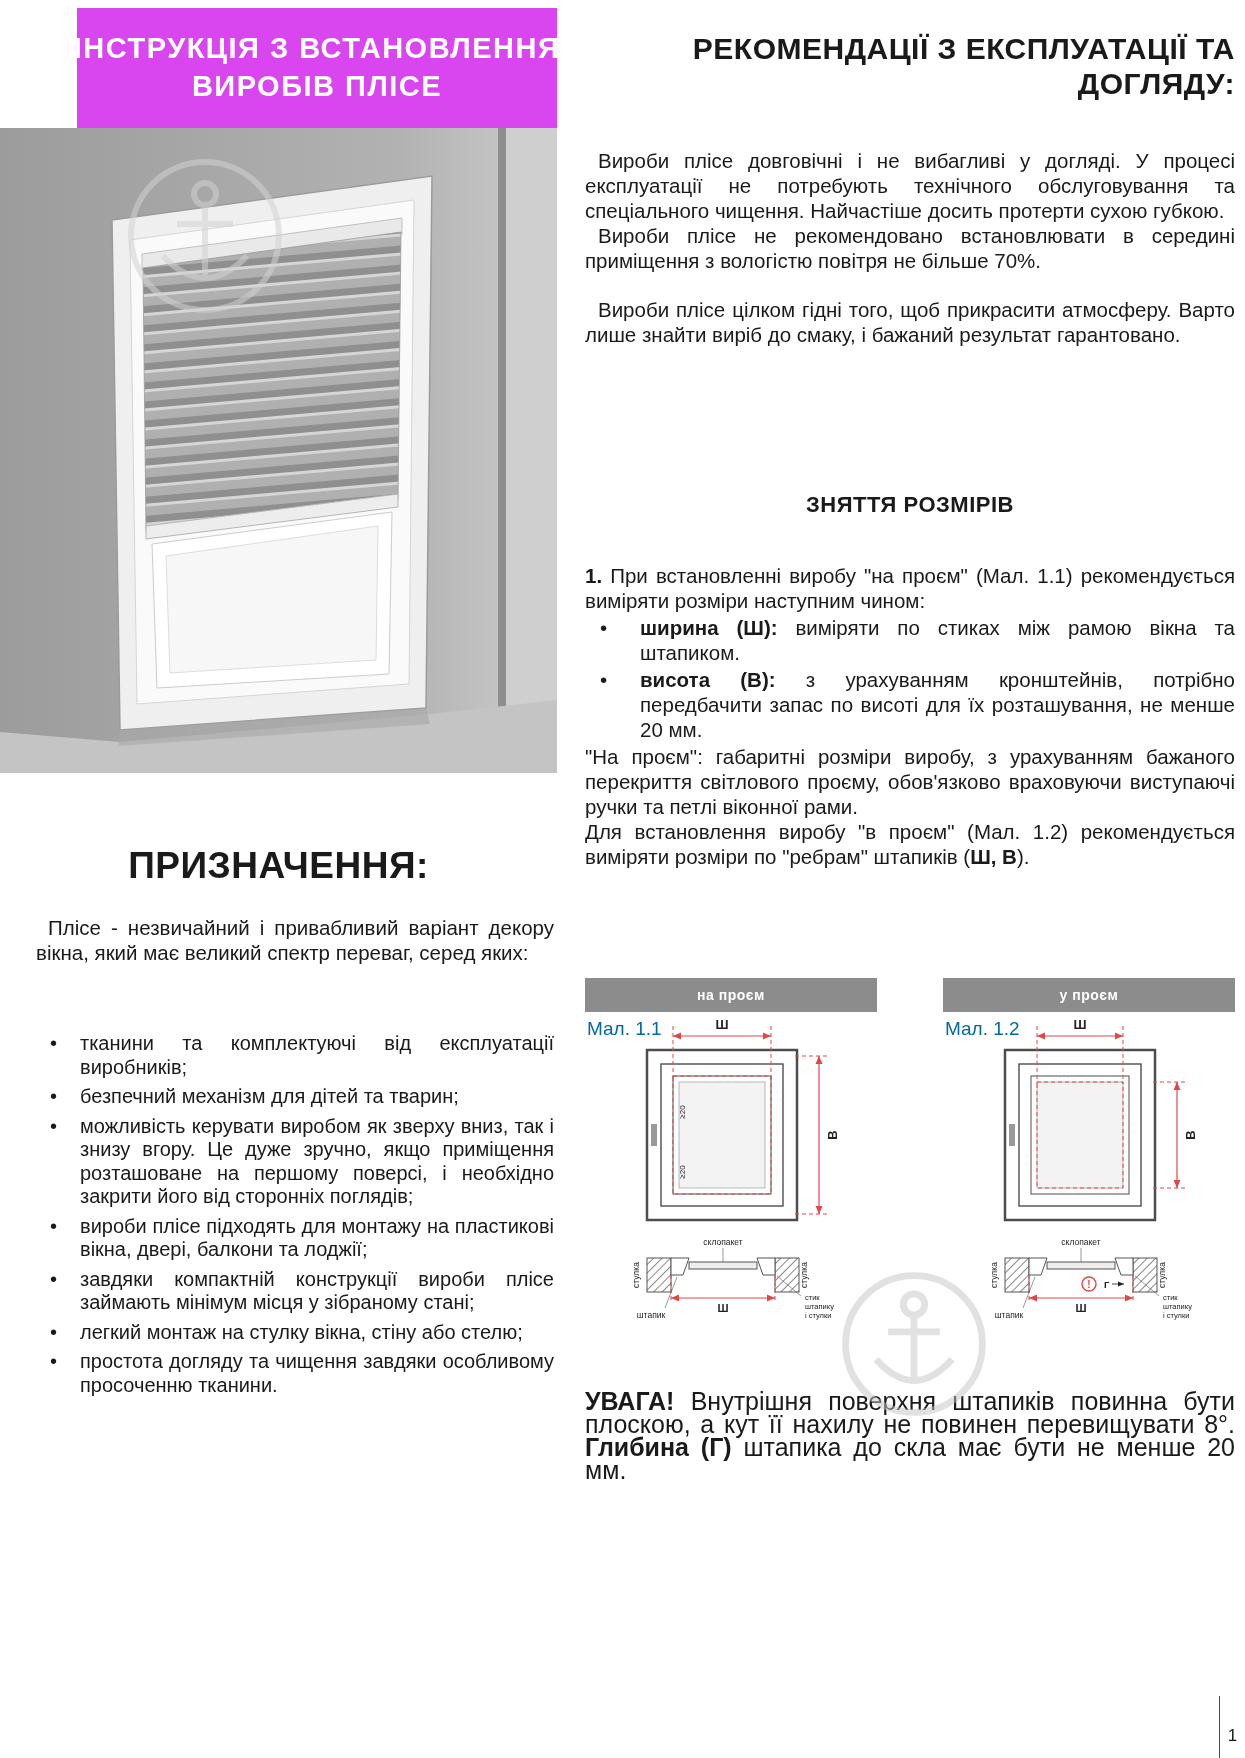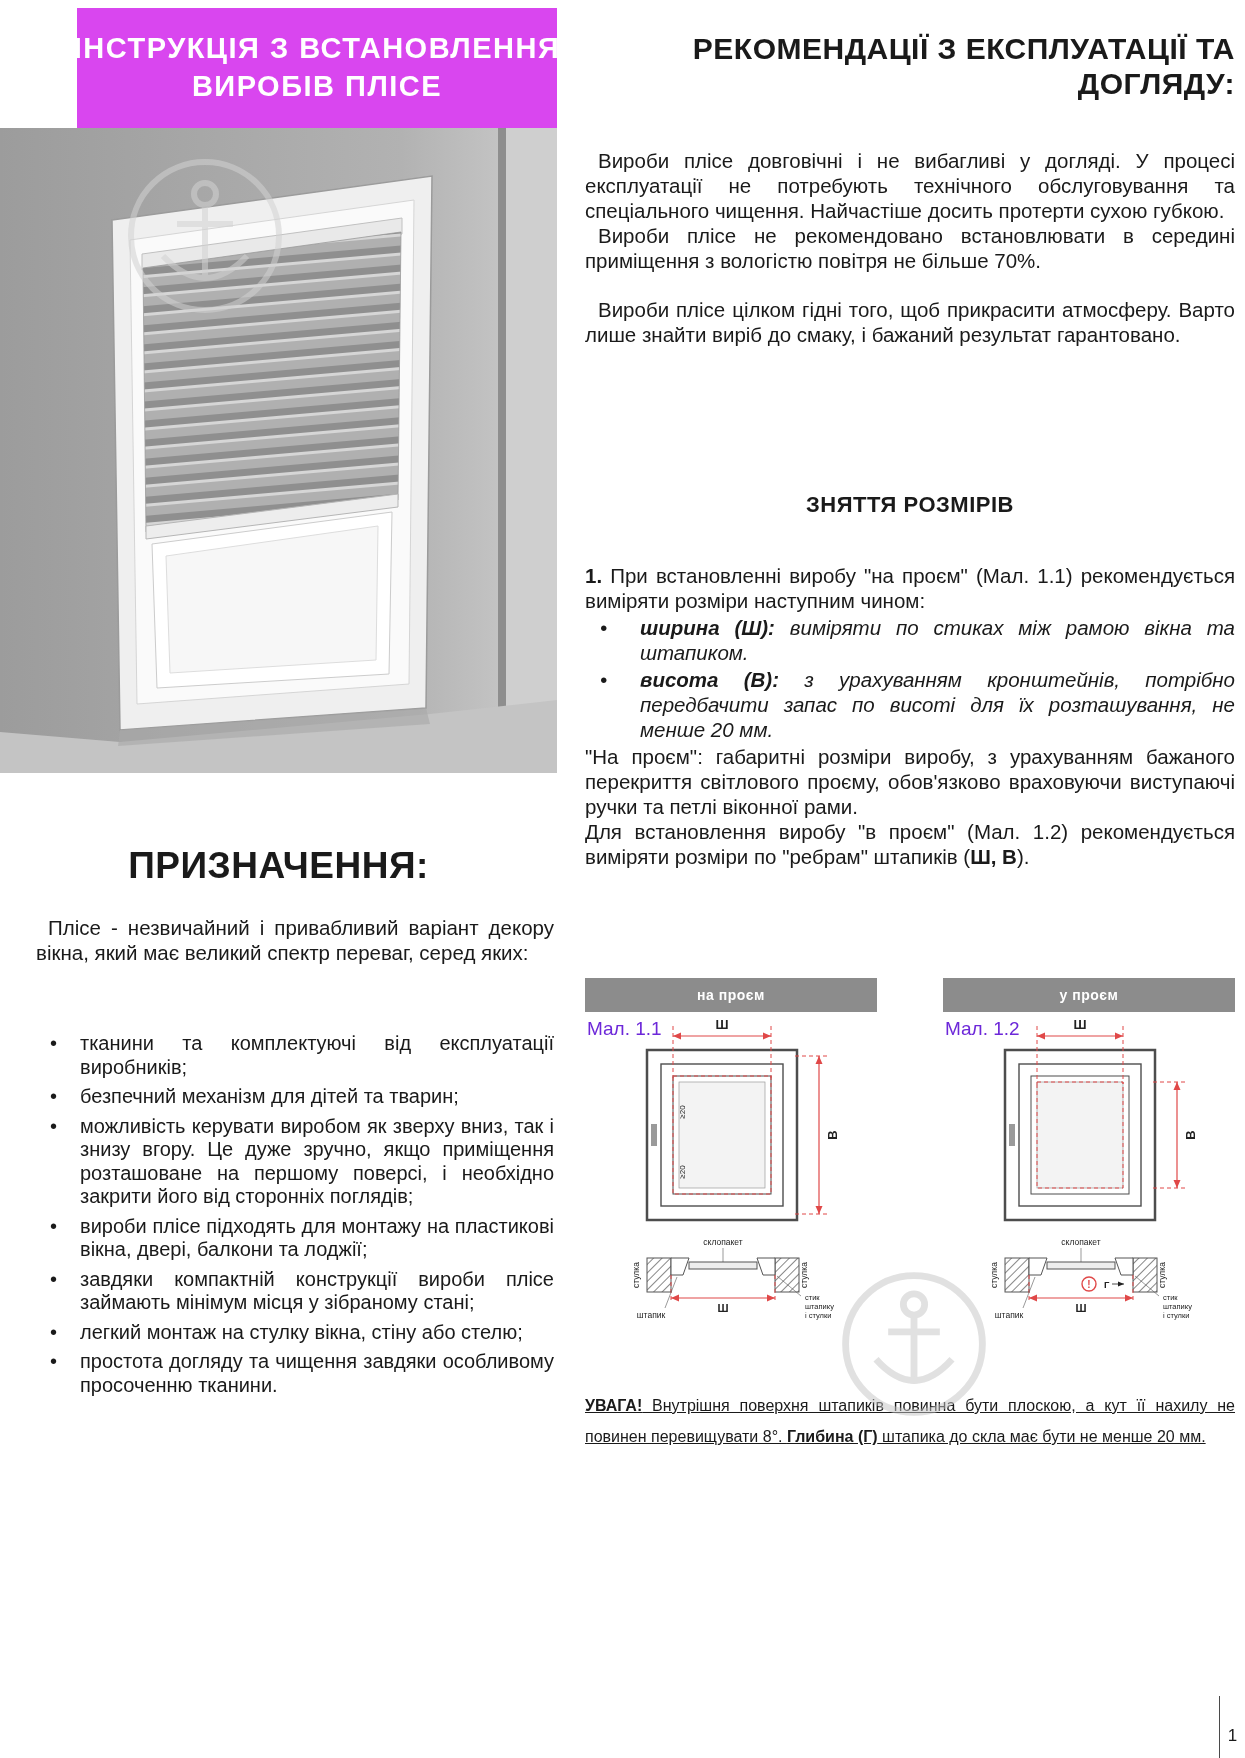--- a/index.html
+++ b/index.html
@@ -44,34 +44,34 @@
   .indent { text-indent:13px; }
   .gap-top { margin-top:24px; }
   .measure-title {
     position:absolute; left:0; top:492px; width:650px; text-align:center;
     font-size:22px; font-weight:bold; letter-spacing:0.5px;
   }
   .measure-block { position:absolute; left:0; top:563px; width:650px; }
   .measure-list { list-style:none; margin:2px 0; }
   .measure-list li {
     position:relative; padding-left:55px; font-size:20.5px; line-height:25px;
-    text-align:justify; margin-bottom:2px;font-style:italic;
+    text-align:justify; margin-bottom:2px;
   }
   .measure-list li::before { content:"•"; position:absolute; left:15px; top:0; }
 
   .diagrams { position:absolute; left:0; top:978px; width:650px; display:flex; justify-content:space-between; }
   .panel { width:292px; }
   .panel-header {
     height:34px; background:#8c8c8c; color:#fff; font-weight:bold; font-size:14px;
     display:flex; align-items:center; justify-content:center; letter-spacing:0.5px;
   }
   .panel-body { position:relative; background:#fff; }
-  .fig-label { position:absolute; left:2px; top:6px; font-size:19px; color:#6d28d9; }
-
-  .warning { position:absolute; left:0; top:1390px; width:650px; font-size:16px; line-height:31px; text-align:justify;text-decoration:underline; }
+  .fig-label { position:absolute; left:2px; top:6px; font-size:19px; color:#0369a1; }
+
+  .warning { position:absolute; left:0; top:1390px; width:650px; font-size:25px; line-height:23px; text-align:justify; }
 
   .watermark2 {
     position:absolute; left:253px; top:1268px; width:152px; height:152px;
     opacity:0.5; z-index:3; pointer-events:none;
   }
 
   .footer {
     position:absolute; right:0; bottom:0; width:26px; height:62px;
     border-left:1.5px solid #4a4a4a; display:flex; align-items:flex-end;
     justify-content:center; padding-bottom:12px; font-size:17px;

